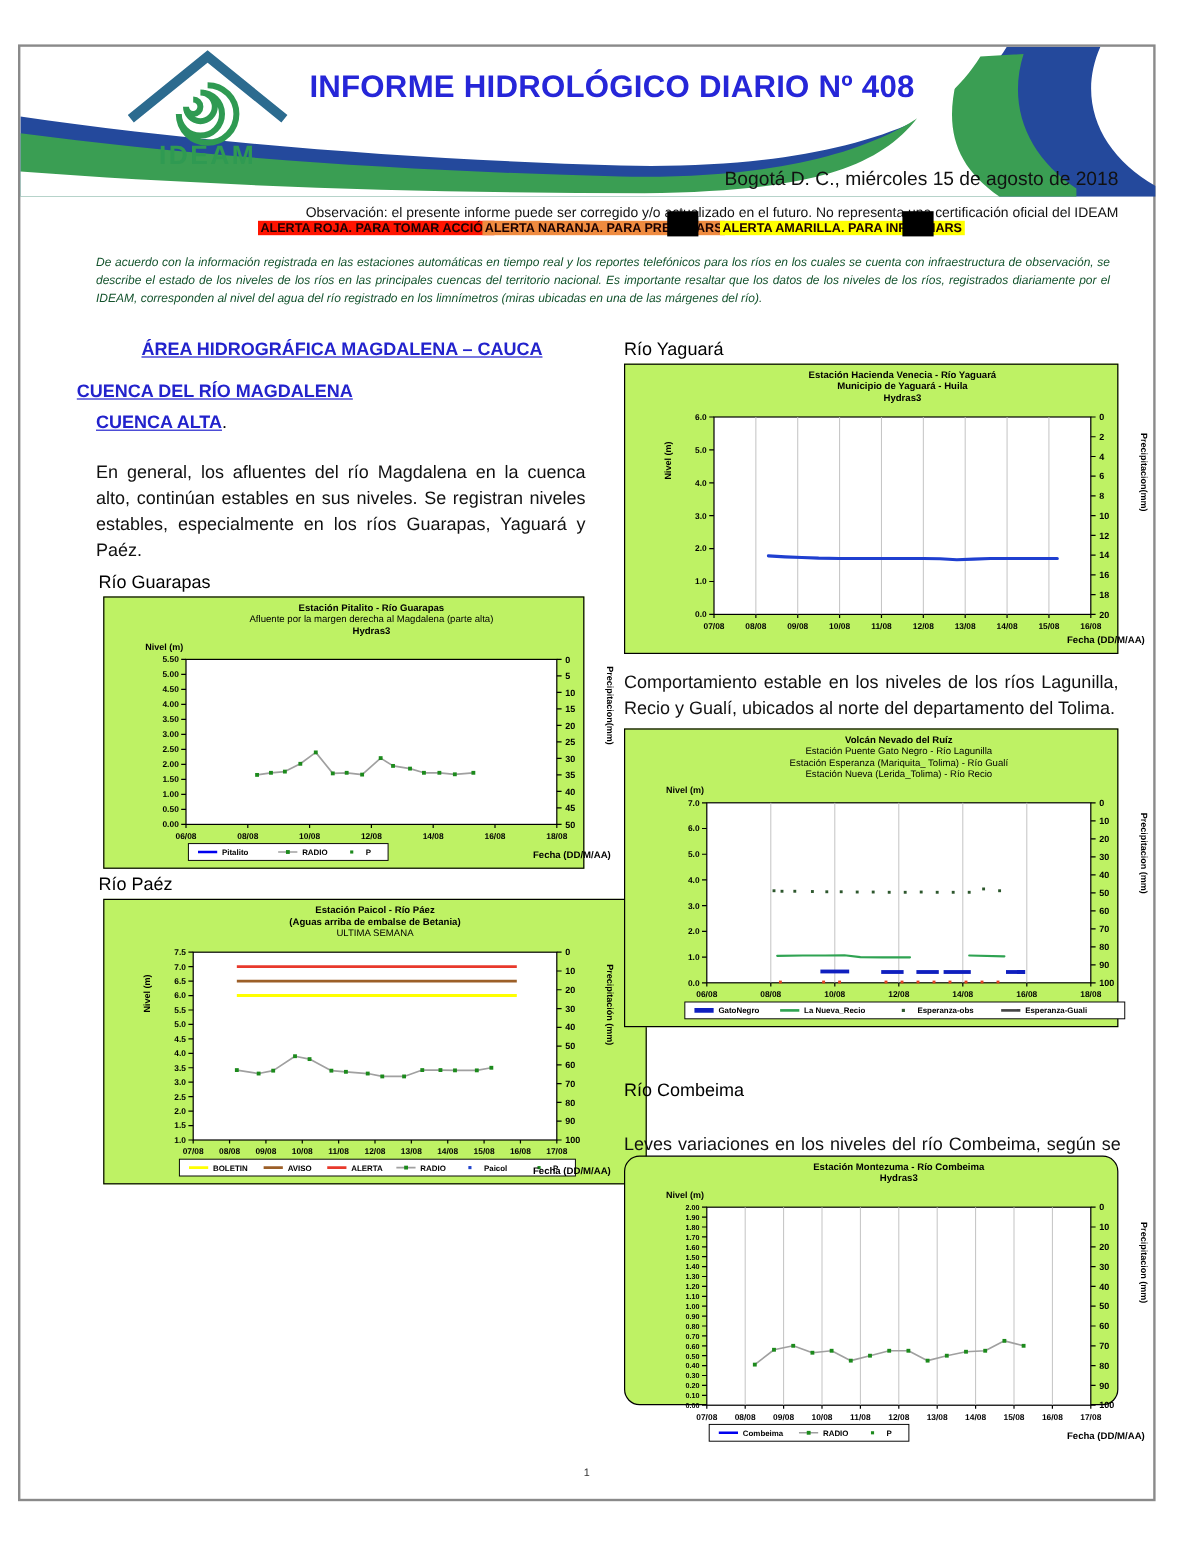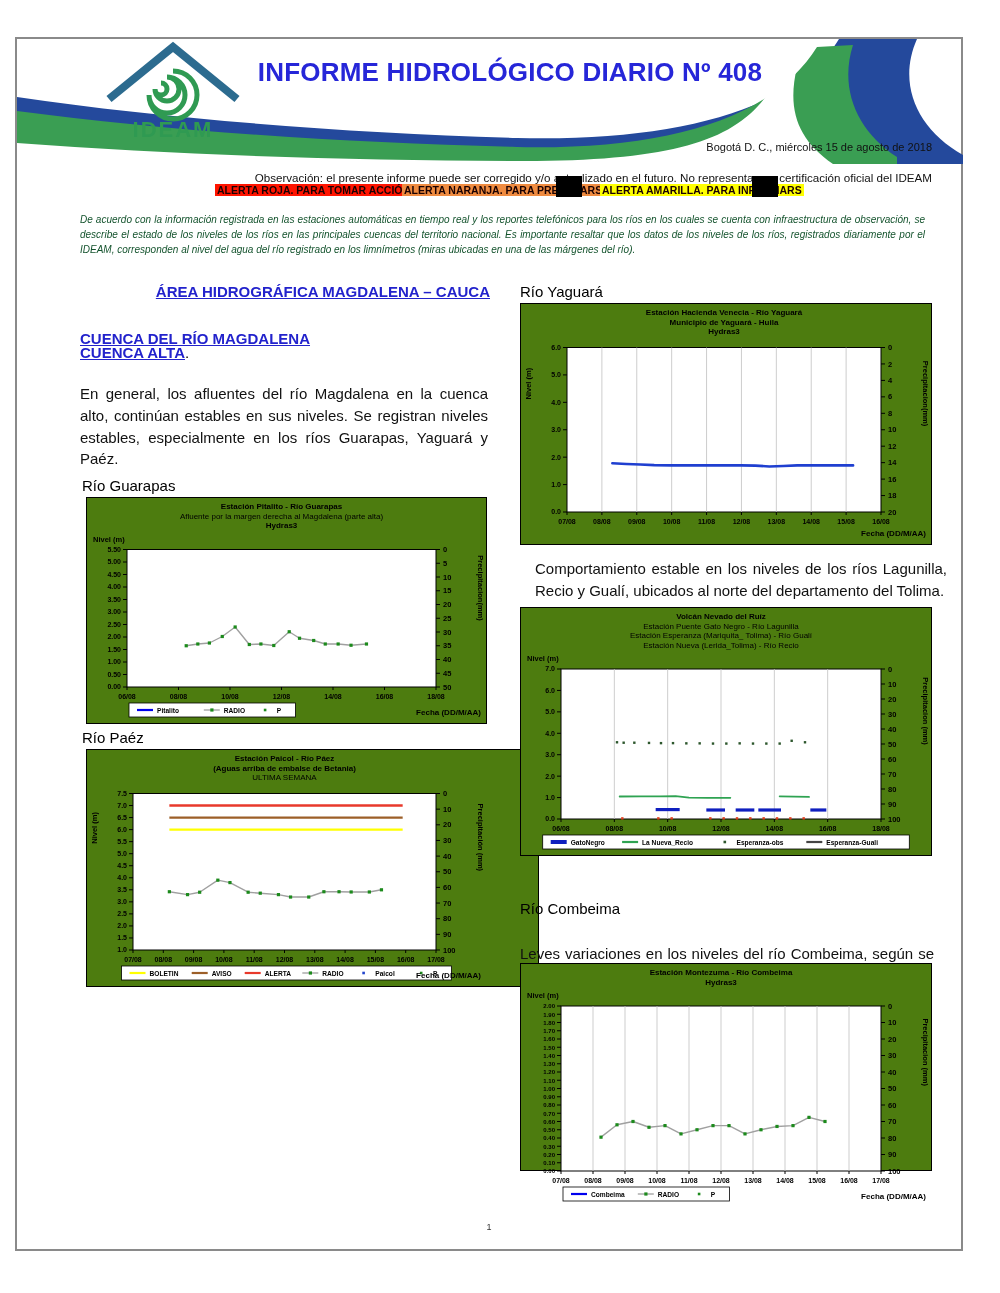--- a/index.html
+++ b/index.html
@@ -2,33 +2,33 @@
 <html><head>
 <meta charset="utf-8">
 <style>
   html,body{margin:0;padding:0;}
   body{width:1000px;height:1293px;position:relative;background:#fff;
        font-family:"Liberation Sans",sans-serif;color:#000;overflow:hidden;}
   .abs{position:absolute;}
   .page-frame{position:absolute;left:15px;top:37px;width:948px;height:1214px;
       border:2px solid #8a8a8a;background:#fff;box-sizing:border-box;}
   .doc-title{font-size:26px;font-weight:bold;color:#2626d8;text-align:center;letter-spacing:0.2px;}
-  .meta{ text-align:right;font-size:11px;line-height:1.28;color:#111;}
+  .meta{ text-align:right;font-size:16px;line-height:1.28;color:#111;}
   .obs{ text-align:right;font-size:11.6px;color:#111;}
   .alert{font-size:10.5px;font-weight:bold;color:#1a0000;padding:0 2px;white-space:nowrap;}
   .alert-red{background:#ff1400;}
   .alert-orange{background:#ef8b40;}
   .alert-yellow{background:#ffff00;}
   .redact{position:absolute;background:#000;width:26px;height:21px;}
   .intro{font-size:10px;font-style:italic;text-align:justify;line-height:1.5;color:#14532d;}
   .h-blue{color:#2222cc;font-weight:bold;font-size:15px;text-decoration:underline;}
   .h-black{color:#000;font-weight:normal;font-size:15px;}
   .para{font-size:15px;line-height:1.45;text-align:justify;color:#111;}
-  .center{text-align:right;}
-  .chart{position:absolute;border:1.5px solid #000;background:#4d7c0f;box-sizing:border-box;}
+  .center{text-align:center;}
+  .chart{position:absolute;border:1.5px solid #000;background:#bef264;box-sizing:border-box;padding-left:28px;}
   .chart svg{display:block;}
   .page-num{position:absolute;left:15px;top:1222px;width:948px;text-align:center;font-size:9px;color:#333;}
 </style>
 </head>
 <body>
 
 <div class="page-frame"></div>
 
 <svg class="abs" style="left:17px;top:39px;" width="946" height="125" viewBox="0 0 946 125">
   <path d="M0,58 C150,80 330,94 500,99 C660,103 780,70 822,0 L900,0 C880,45 900,90 946,116 L946,125 L0,125 Z" fill="#24499c"></path>
@@ -51,21 +51,21 @@
 
 <span class="abs alert alert-red" style="left:215px;top:184px;">ALERTA ROJA. PARA TOMAR ACCIÓN</span>
 <span class="abs alert alert-orange" style="left:402px;top:184px;">ALERTA NARANJA. PARA PREPARARS</span>
 <div class="redact" style="left:556px;top:176px;"></div>
 <span class="abs alert alert-yellow" style="left:600px;top:184px;">ALERTA AMARILLA. PARA INFORMARS</span>
 <div class="redact" style="left:752px;top:176px;"></div>
 
 <div class="abs intro" style="left:80px;top:212px;width:845px;">De acuerdo con la información registrada en las estaciones automáticas en tiempo real y los reportes telefónicos para los ríos en los cuales se cuenta con infraestructura de observación, se describe el estado de los niveles de los ríos en las principales cuencas del territorio nacional. Es importante resaltar que los datos de los niveles de los ríos, registrados diariamente por el IDEAM, corresponden al nivel del agua del río registrado en los limnímetros (miras ubicadas en una de las márgenes del río).</div>
 
 <div class="abs h-blue center" style="left:80px;top:283px;width:410px;">ÁREA HIDROGRÁFICA MAGDALENA – CAUCA</div>
-<div class="abs h-blue" style="left:80px;top:318px;margin-top:12px;">CUENCA DEL RÍO MAGDALENA</div>
+<div class="abs h-blue" style="left:64px;top:318px;">CUENCA DEL RÍO MAGDALENA</div>
 <div class="abs" style="left:80px;top:344px;">
   <span class="h-blue">CUENCA ALTA</span><span class="h-black">.</span>
 </div>
 <div class="abs para" style="left:80px;top:383px;width:408px;">En general, los afluentes del río Magdalena en la cuenca alto, continúan estables en sus niveles. Se registran niveles estables, especialmente en los ríos Guarapas, Yaguará y Paéz.</div>
 
 <div class="abs h-black" style="left:82px;top:477px;">Río Guarapas</div>
 <div class="chart" style="left:86px;top:497px;width:401px;height:227px;">
     <svg width="399" height="225" viewBox="0 0 399 225">
       <text x="194.5" y="11" font-size="8" text-anchor="middle" fill="#000" font-family="&quot;Liberation Sans&quot;,sans-serif" font-weight="bold">Estación Pitalito - Río Guarapas</text>
       <text x="194.5" y="20.5" font-size="8" text-anchor="middle" fill="#000" font-family="&quot;Liberation Sans&quot;,sans-serif">Afluente por la margen derecha al Magdalena (parte alta)</text>
@@ -350,21 +350,21 @@
       <text x="290.22222222222223" y="220" font-size="7" text-anchor="middle" fill="#000" font-family="&quot;Liberation Sans&quot;,sans-serif" font-weight="bold">14/08</text>
       <line x1="325.1111111111111" y1="208" x2="325.1111111111111" y2="211" stroke="#000" stroke-width="1"></line>
       <text x="325.1111111111111" y="220" font-size="7" text-anchor="middle" fill="#000" font-family="&quot;Liberation Sans&quot;,sans-serif" font-weight="bold">15/08</text>
       <line x1="360" y1="208" x2="360" y2="211" stroke="#000" stroke-width="1"></line>
       <text x="360" y="220" font-size="7" text-anchor="middle" fill="#000" font-family="&quot;Liberation Sans&quot;,sans-serif" font-weight="bold">16/08</text>
       <polyline points="91.35555555555558,159.19833333333332 105.31111111111107,160.02083333333334 119.26666666666665,160.56916666666666 133.22222222222223,161.1175 150.66666666666666,161.39166666666665 168.11111111111111,161.39166666666665 185.55555555555554,161.39166666666665 203,161.39166666666665 220.44444444444446,161.39166666666665 234.40000000000003,161.66583333333335 248.35555555555558,162.48833333333334 262.3111111111111,161.94 276.26666666666665,161.39166666666665 290.22222222222223,161.39166666666665 307.6666666666667,161.39166666666665 332.08888888888885,161.39166666666665" fill="none" stroke="#1f3fd0" stroke-width="2.6" stroke-linejoin="round" stroke-linecap="round"></polyline>
       <text x="405" y="232" font-size="8" text-anchor="end" fill="#000" font-family="&quot;Liberation Sans&quot;,sans-serif" font-weight="bold">Fecha (DD/M/AA)</text>
     </svg>
   </div>
 
-<div class="abs para" style="left:535px;top:558px;width:412px;">Comportamiento estable en los niveles de los ríos Lagunilla, Recio y Gualí, ubicados al norte del departamento del Tolima.</div>
+<div class="abs para" style="left:520px;top:558px;width:412px;">Comportamiento estable en los niveles de los ríos Lagunilla, Recio y Gualí, ubicados al norte del departamento del Tolima.</div>
 <div class="abs h-black" style="left:520px;top:619px;">Ríos Lagunilla, Recio y Gualí</div>
 <div class="chart" style="left:520px;top:607px;width:412px;height:249px;">
     <svg width="410" height="247" viewBox="0 0 410 247">
       <text x="200" y="11" font-size="8" text-anchor="middle" fill="#000" font-family="&quot;Liberation Sans&quot;,sans-serif" font-weight="bold">Volcán Nevado del Ruíz</text>
       <text x="200" y="20.5" font-size="8" text-anchor="middle" fill="#000" font-family="&quot;Liberation Sans&quot;,sans-serif">Estación Puente Gato Negro - Río Lagunilla</text>
       <text x="200" y="30" font-size="8" text-anchor="middle" fill="#000" font-family="&quot;Liberation Sans&quot;,sans-serif">Estación Esperanza (Mariquita_ Tolima) - Río Gualí</text>
       <text x="200" y="39.5" font-size="8" text-anchor="middle" fill="#000" font-family="&quot;Liberation Sans&quot;,sans-serif">Estación Nueva (Lerida_Tolima) - Río Recio</text>
       <text x="6" y="53" font-size="7.5" text-anchor="start" fill="#000" font-family="&quot;Liberation Sans&quot;,sans-serif" font-weight="bold">Nivel (m)</text>
       <text x="402" y="103" font-size="7.5" text-anchor="middle" fill="#000" font-family="&quot;Liberation Sans&quot;,sans-serif" font-weight="bold" transform="rotate(90 402 103)">Precipitacion (mm)</text>
       <rect x="40" y="61" width="320" height="150" fill="#fff" stroke="#000" stroke-width="1"></rect>
@@ -466,21 +466,21 @@
       <text x="121.1" y="236.5" font-size="6.6" text-anchor="start" fill="#000" font-family="&quot;Liberation Sans&quot;,sans-serif" font-weight="bold">La Nueva_Recio</text>
       <rect x="202.5" y="232.7" width="2.6" height="2.6" fill="#2d572d"></rect>
       <text x="215.5" y="236.5" font-size="6.6" text-anchor="start" fill="#000" font-family="&quot;Liberation Sans&quot;,sans-serif" font-weight="bold">Esperanza-obs</text>
       <line x1="285.3" y1="234" x2="301.3" y2="234" stroke="#444444" stroke-width="2.2"></line>
       <text x="305.3" y="236.5" font-size="6.6" text-anchor="start" fill="#000" font-family="&quot;Liberation Sans&quot;,sans-serif" font-weight="bold">Esperanza-Guali</text>
     </svg>
   </div>
 
 <div class="abs h-black" style="left:520px;top:900px;">Río Combeima</div>
 <div class="abs para" style="left:520px;top:919px;width:414px;margin-top:24px;">Leves variaciones en los niveles del río Combeima, según se aprecia en la estación hidrológica Montezuma.</div>
-<div class="chart" style="left:520px;top:963px;width:412px;height:208px;">
+<div class="chart" style="left:520px;top:963px;width:412px;height:208px;border-radius:13px;">
     <svg width="410" height="243" viewBox="0 0 410 243">
       <text x="200" y="11" font-size="8" text-anchor="middle" fill="#000" font-family="&quot;Liberation Sans&quot;,sans-serif" font-weight="bold">Estación Montezuma - Río Combeima</text>
       <text x="200" y="20.5" font-size="8" text-anchor="middle" fill="#000" font-family="&quot;Liberation Sans&quot;,sans-serif" font-weight="bold">Hydras3</text>
       <text x="6" y="34" font-size="7.5" text-anchor="start" fill="#000" font-family="&quot;Liberation Sans&quot;,sans-serif" font-weight="bold">Nivel (m)</text>
       <text x="402" y="88.2" font-size="7.5" text-anchor="middle" fill="#000" font-family="&quot;Liberation Sans&quot;,sans-serif" font-weight="bold" transform="rotate(90 402 88.2)">Precipitacion (mm)</text>
       <rect x="40" y="42" width="320" height="165" fill="#fff" stroke="#000" stroke-width="1"></rect>
       <line x1="72" y1="42" x2="72" y2="207" stroke="#c0c0c0" stroke-width="0.8"></line>
       <line x1="104" y1="42" x2="104" y2="207" stroke="#c0c0c0" stroke-width="0.8"></line>
       <line x1="136" y1="42" x2="136" y2="207" stroke="#c0c0c0" stroke-width="0.8"></line>
       <line x1="168" y1="42" x2="168" y2="207" stroke="#c0c0c0" stroke-width="0.8"></line>

